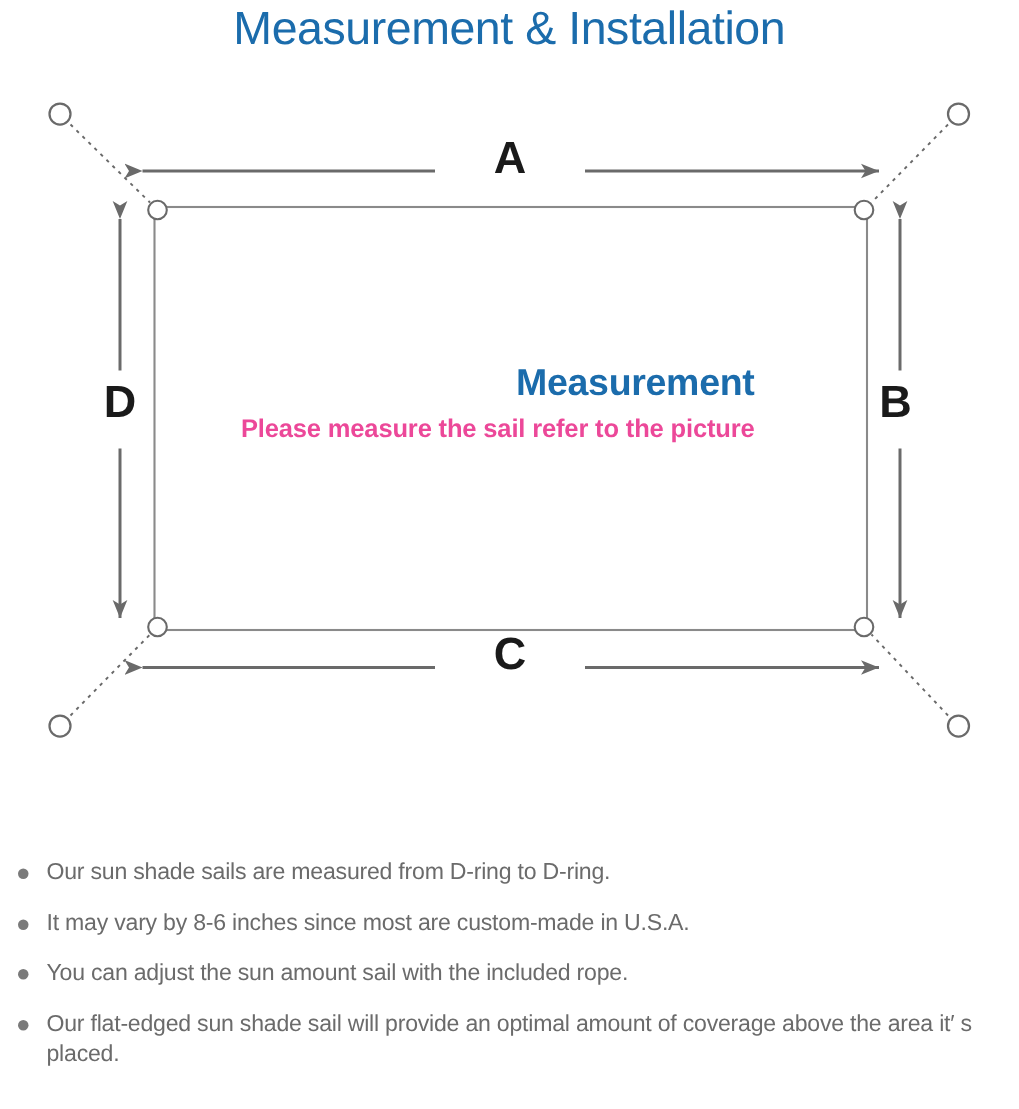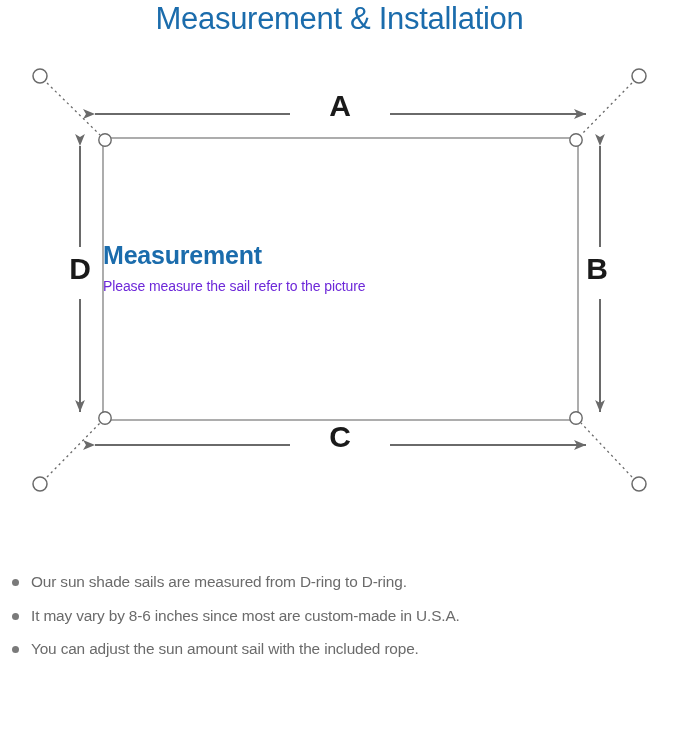--- a/index.html
+++ b/index.html
@@ -46,35 +46,35 @@
   }
   .dim-A{left:305px;top:47px;width:70px;}
   .dim-C{left:305px;top:378px;width:70px;}
   .dim-D{left:58px;top:210px;width:44px;}
   .dim-B{left:575px;top:210px;width:44px;}
 
   .center-block{
     position:absolute;
     left:103px;top:195px;
     width:400px;
-    text-align:left;
+    text-align:right;
   }
   .center-title{
     font-family:"Liberation Sans", sans-serif;
     font-size:25px;
     font-weight:bold;
     color:#1b6cac;
     line-height:32px;
     letter-spacing:-0.2px;
   }
   .center-sub{
     font-family:"Liberation Sans", sans-serif;
-    font-size:14px;
-    font-weight:normal;
-    color:#6d28d9;
+    font-size:17px;
+    font-weight:bold;
+    color:#ec4899;
     line-height:22px;
     margin-top:4px;
     letter-spacing:-0.1px;
   }
 
   
   .notes{
     position:absolute;
     left:0;top:524px;
     width:679px;
@@ -177,15 +177,19 @@
       <span>Our sun shade sails are measured from D-ring to D-ring.</span>
     </div>
     <div class="note">
       <span class="dot"></span>
       <span>It may vary by 8-6 inches since most are custom-made in U.S.A.</span>
     </div>
     <div class="note">
       <span class="dot"></span>
       <span>You can adjust the sun amount sail with the included rope.</span>
     </div>
+    <div class="note">
+      <span class="dot"></span>
+      <span>Our flat-edged sun shade sail will provide an optimal amount of coverage above the area it′ s placed.</span>
+    </div>
   </div>
 
 </div>
 
 </body></html>

